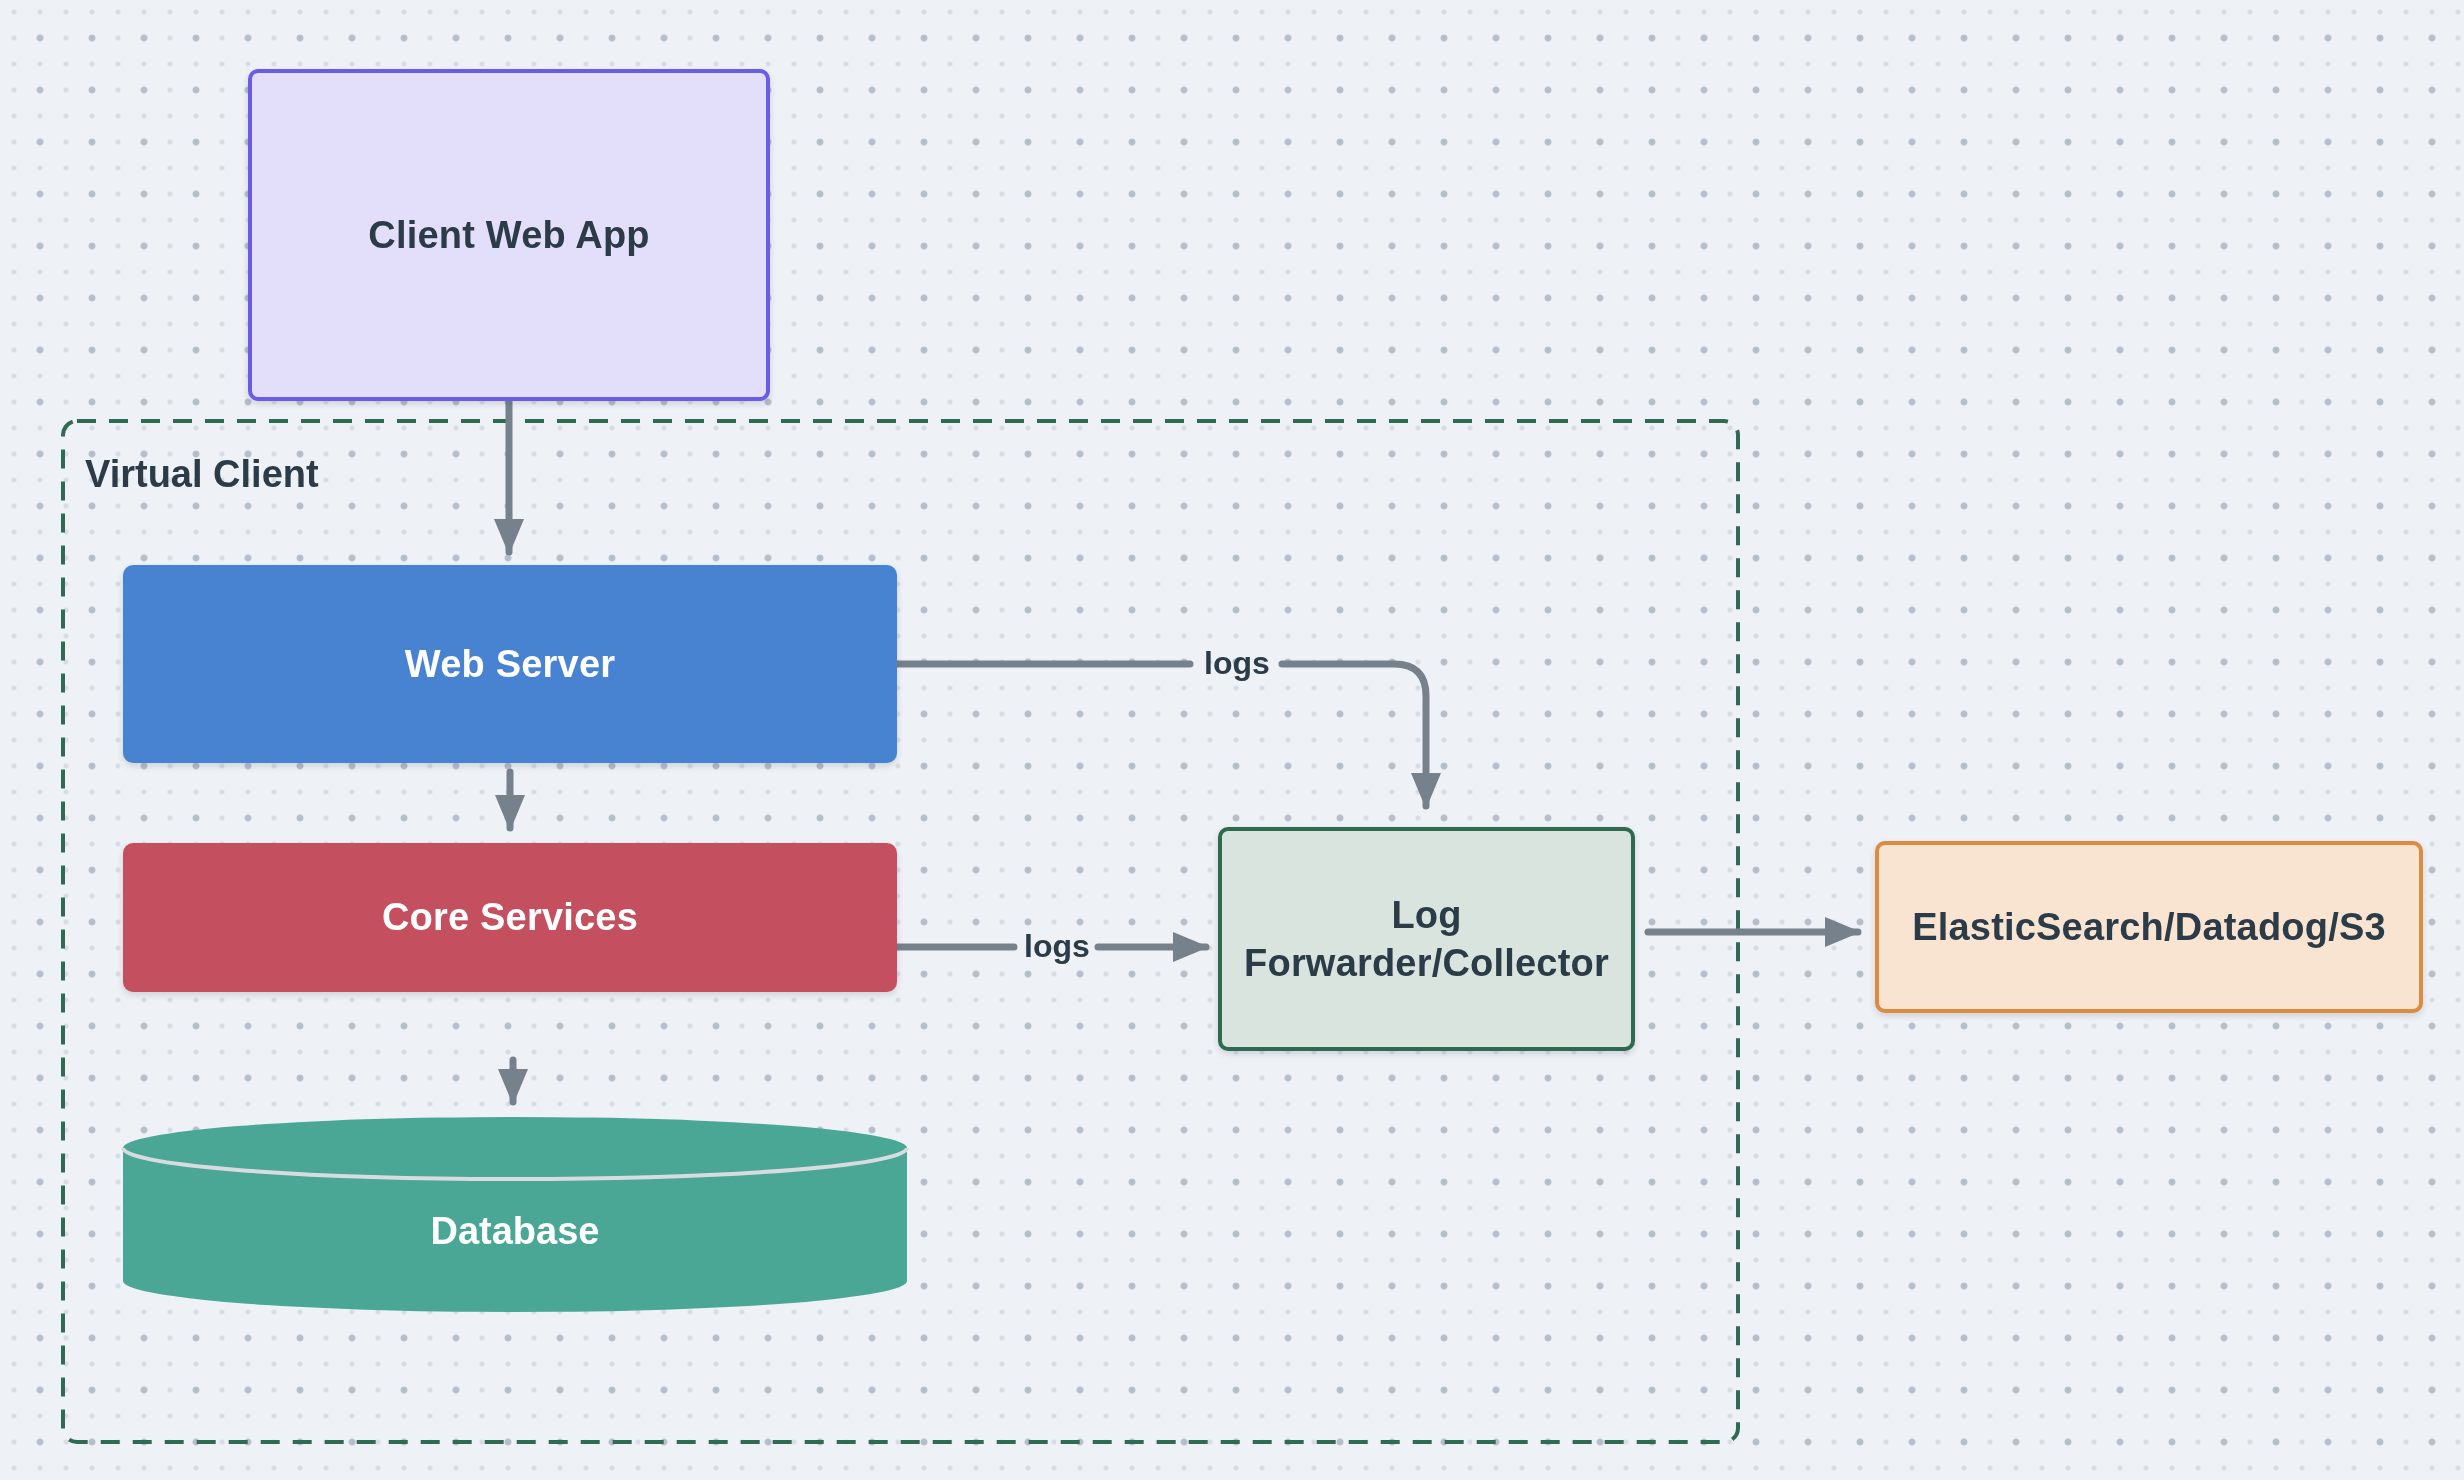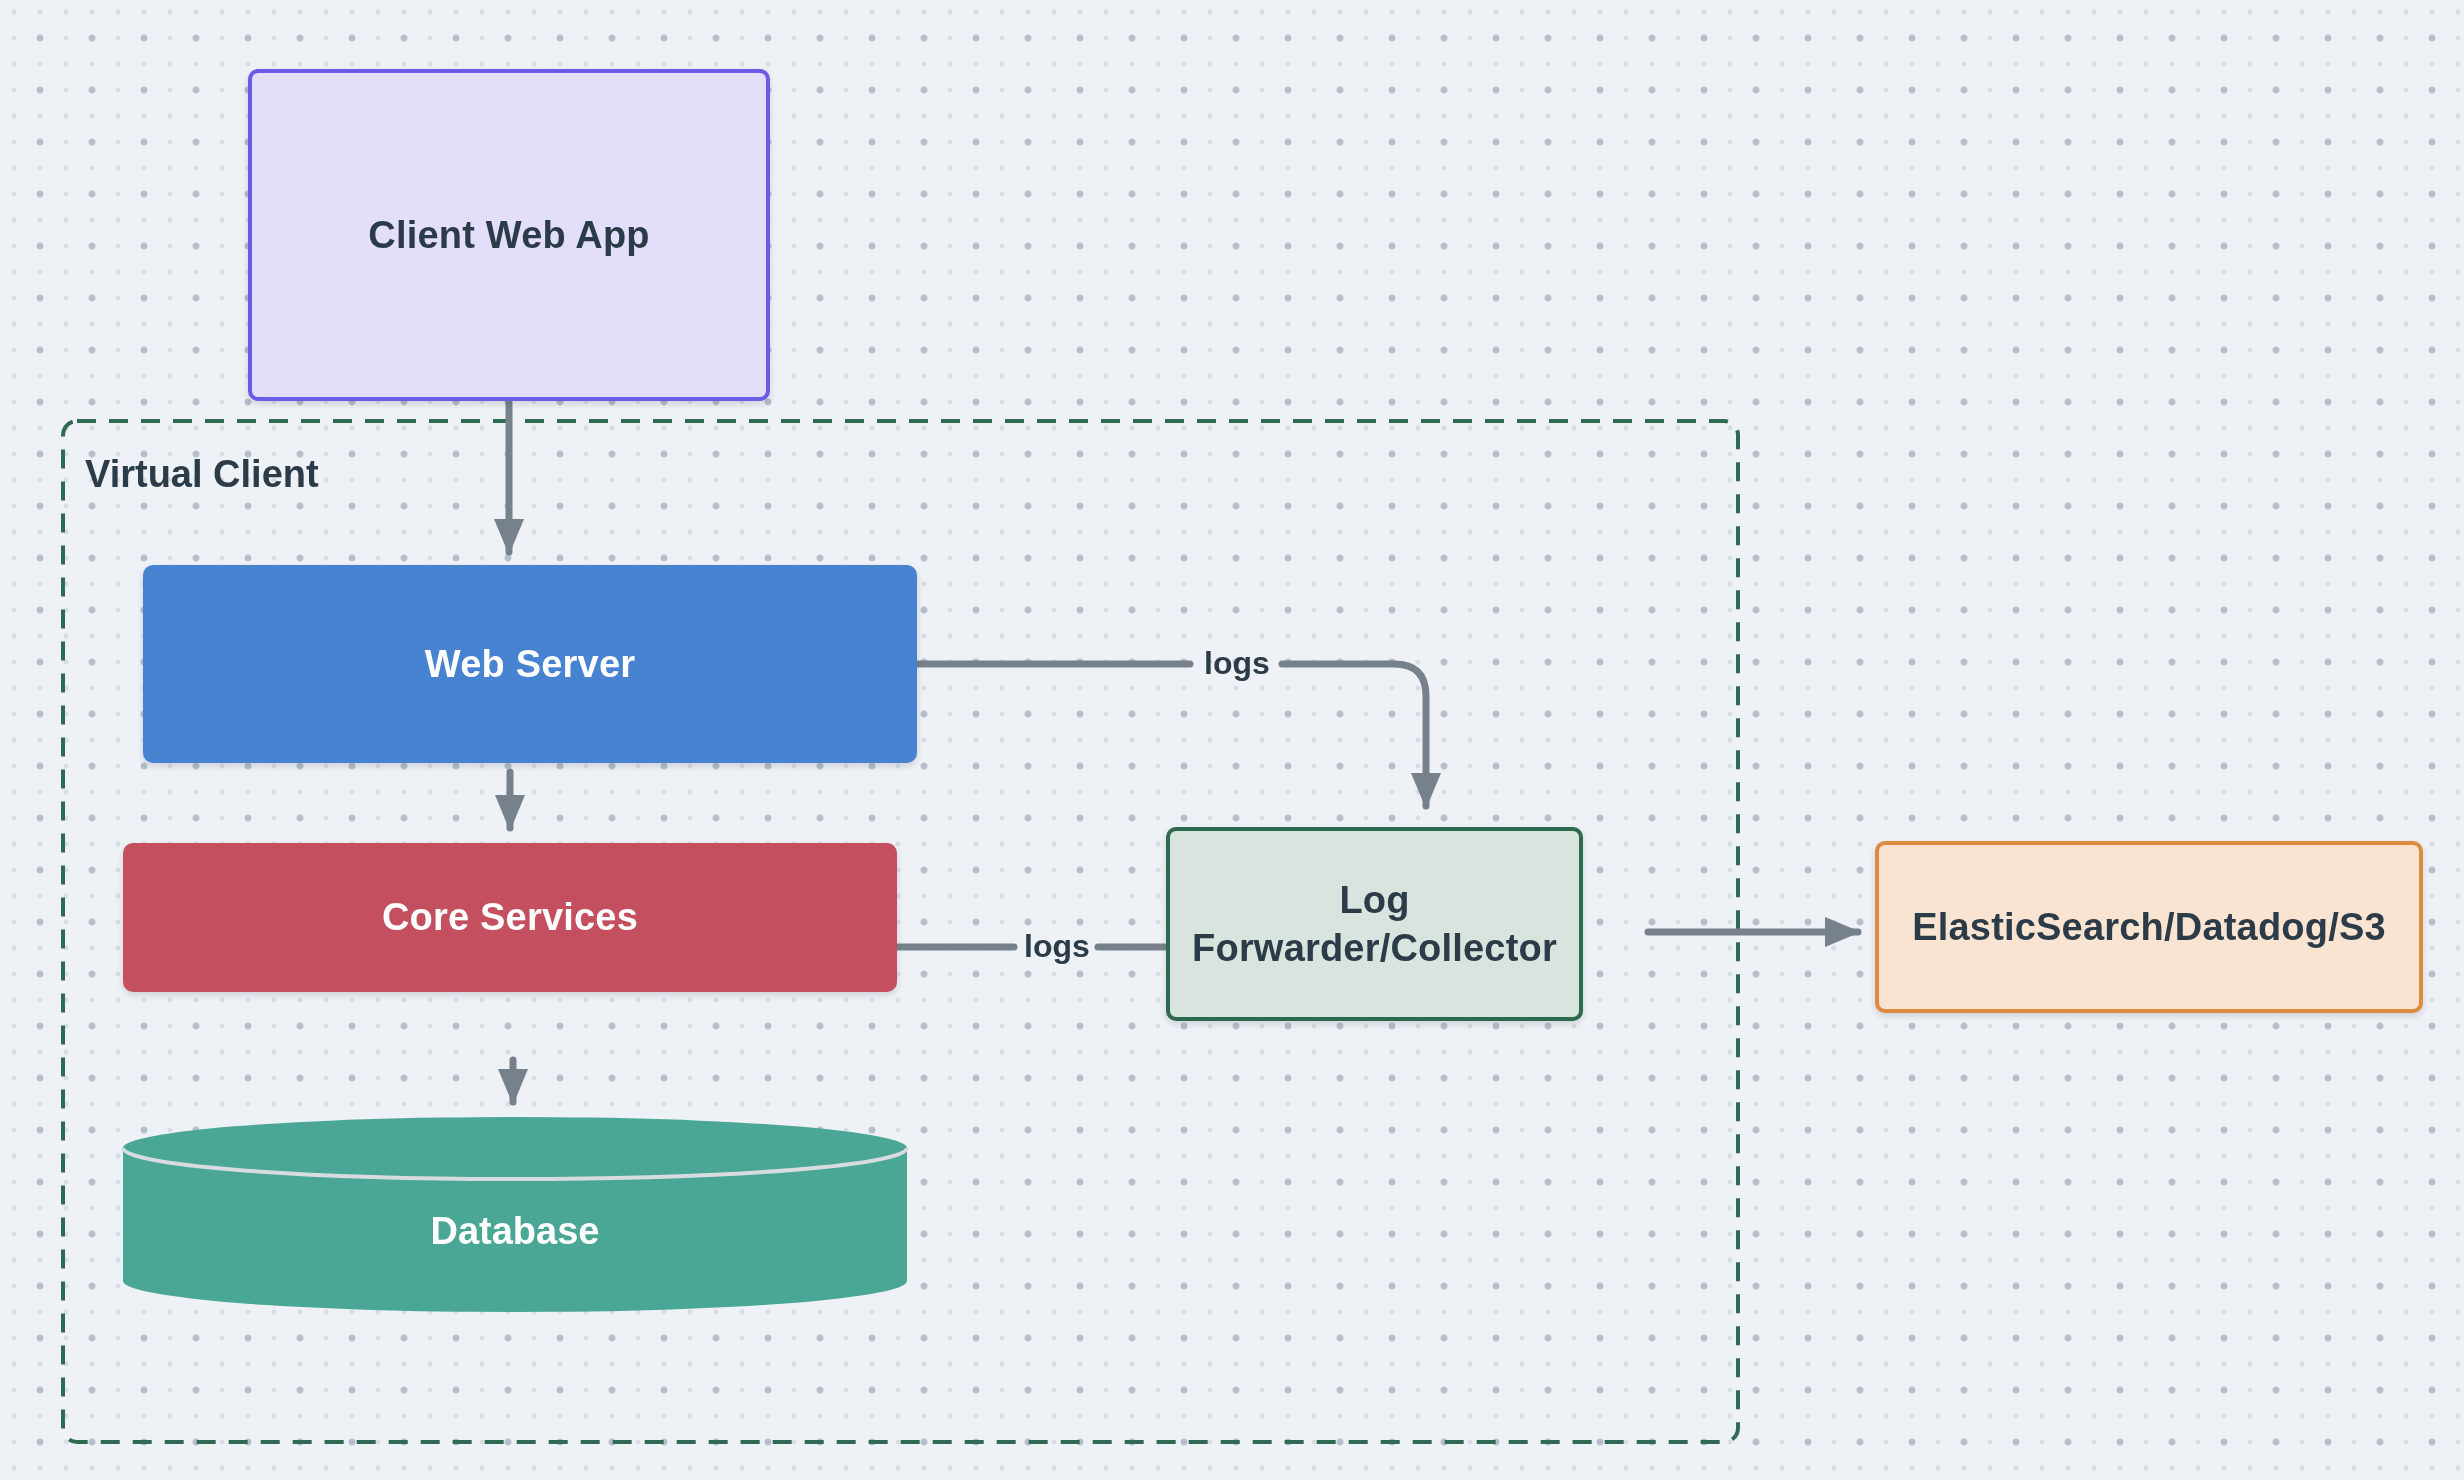--- a/index.html
+++ b/index.html
@@ -30,28 +30,27 @@
   .node-client{
     left:248px;top:41px;width:522px;height:332px;
     background:var(--client-fill,#E3DEFA);
     border:4px solid var(--client-stroke,#6B5CE8);
     color:var(--text-dark,#2C3B48);
     margin-top:28px;
   }
   .node-webserver{
     left:123px;top:565px;width:774px;height:198px;
     background:var(--blue-fill,#4783D1);
-    margin-left:20px;
   }
   .node-core{
     left:123px;top:843px;width:774px;height:149px;
     background:var(--red-fill,#C4505F);
   }
   .node-log{
-    left:1166px;top:827px;width:417px;height:194px;
+    left:1218px;top:827px;width:417px;height:224px;
     background:var(--log-fill,#D9E4DE);
     border:4px solid var(--log-stroke,#2E6B4E);
     color:var(--text-dark,#2C3B48);
     line-height:48px;
   }
   .node-elastic{
     left:1875px;top:841px;width:548px;height:172px;
     background:var(--elastic-fill,#F9E4D1);
     border:4px solid var(--elastic-stroke,#DD8B41);
     color:var(--text-dark,#2C3B48);

